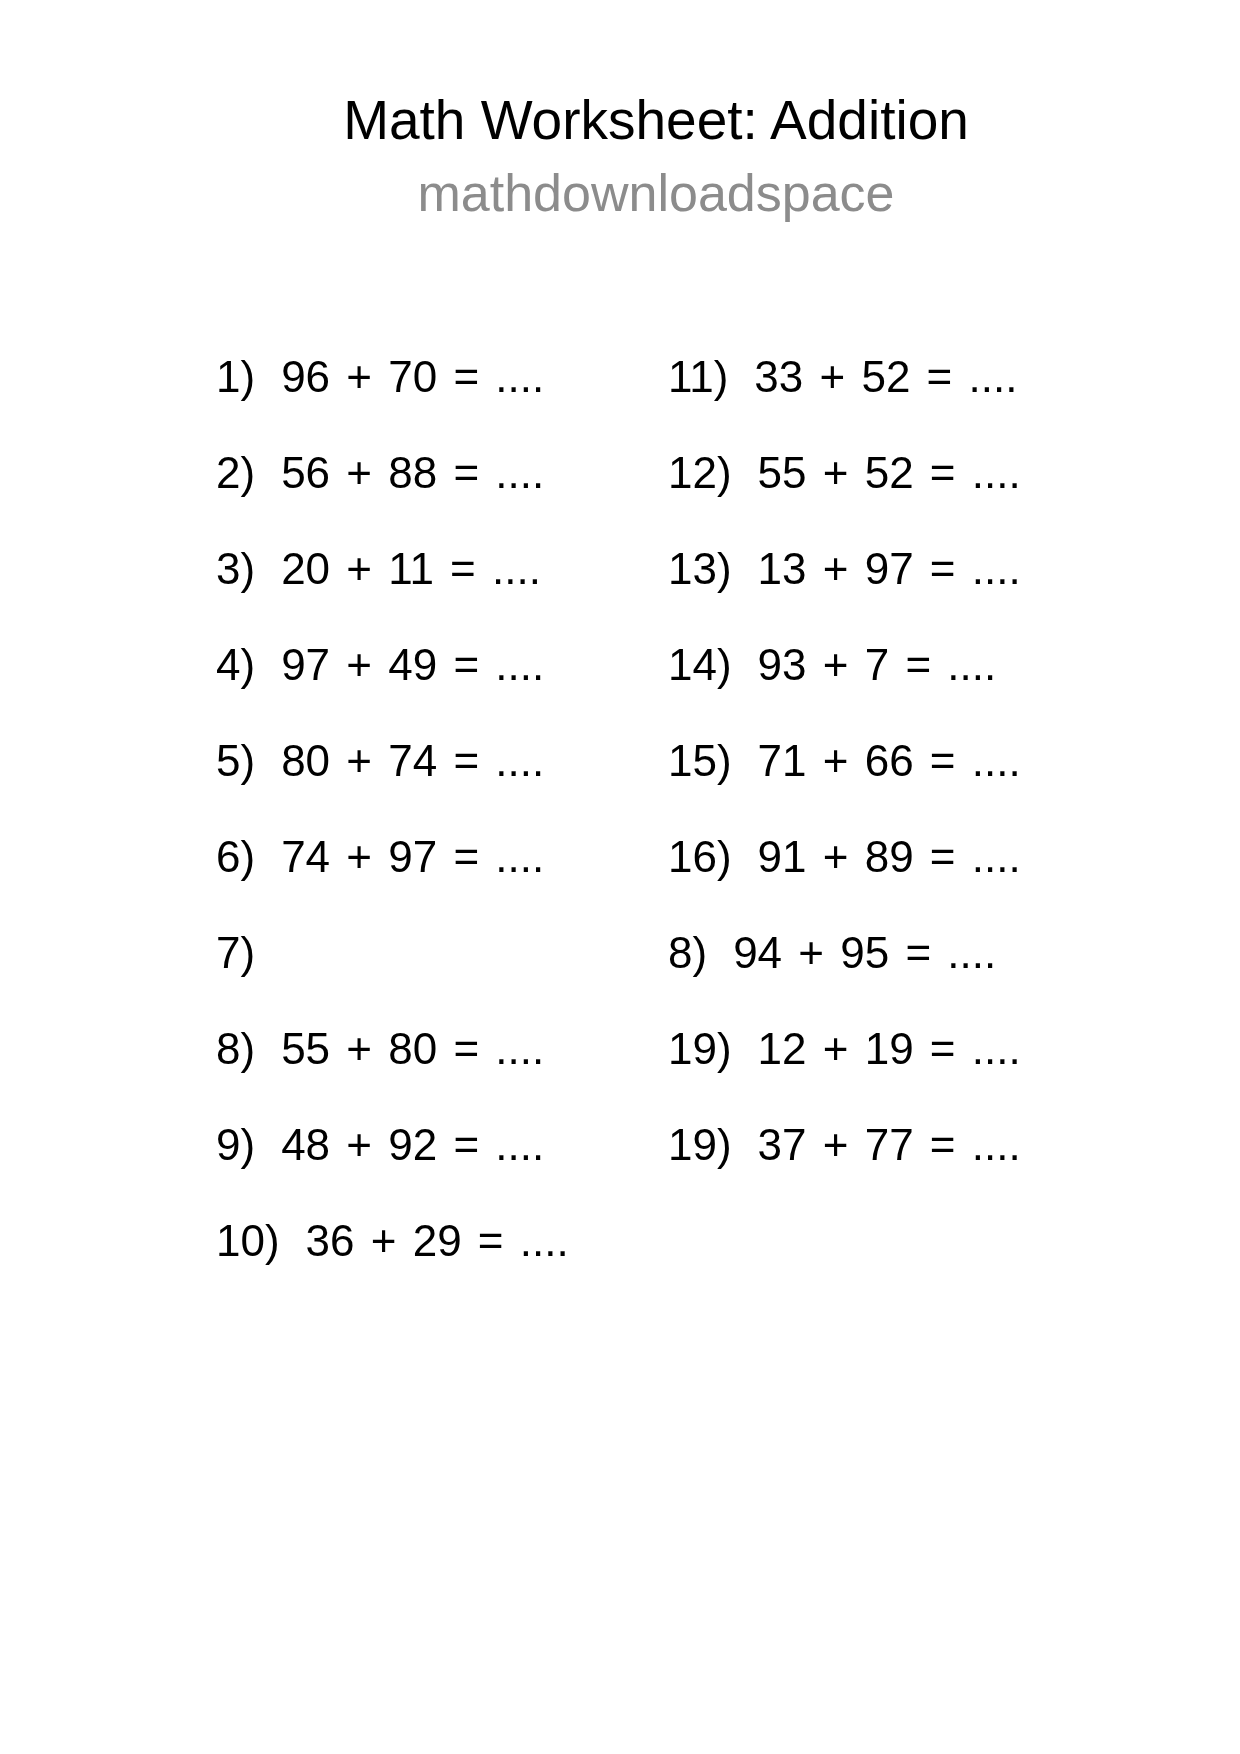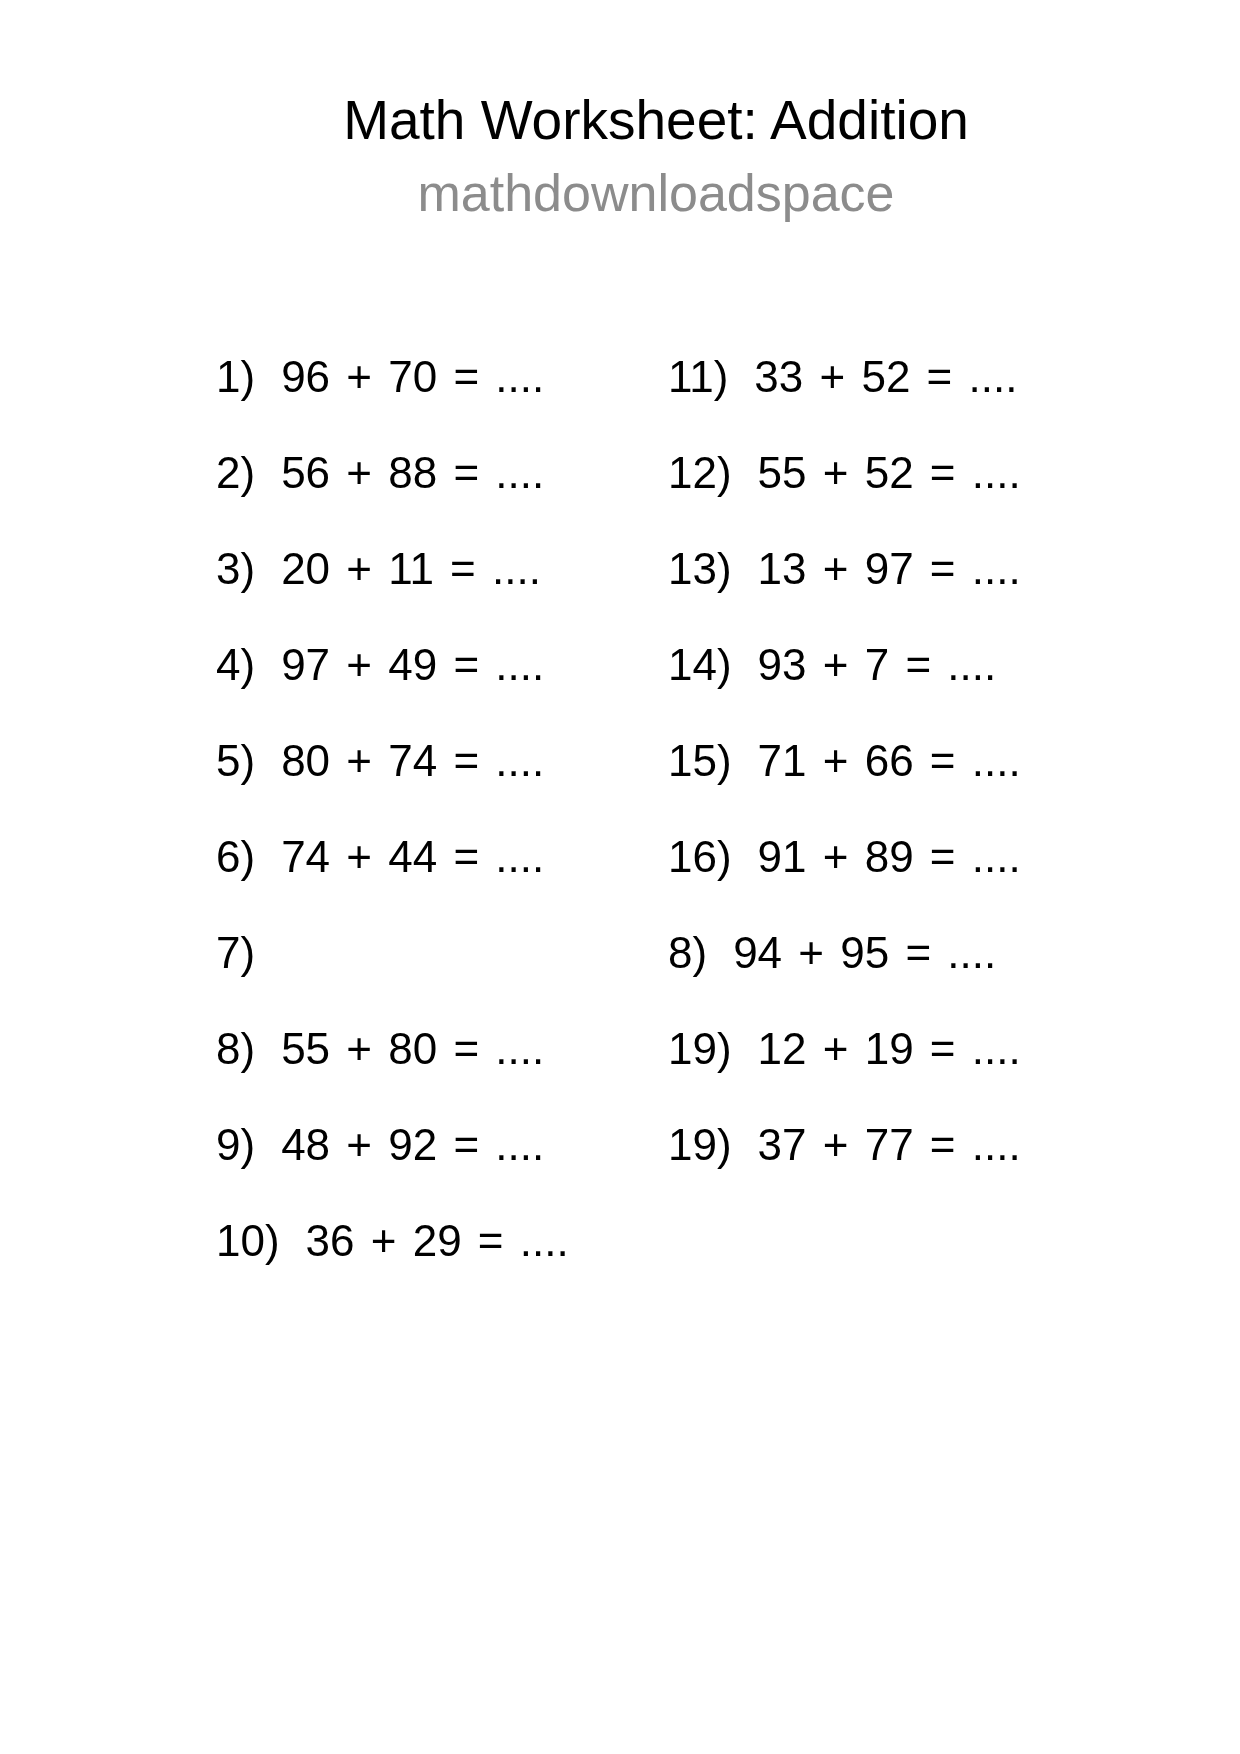--- a/index.html
+++ b/index.html
@@ -82,21 +82,21 @@
       <div class="row">
         <span class="pnum">4)</span>
         <span class="pexpr">97 + 49 = ....</span>
       </div>
       <div class="row">
         <span class="pnum">5)</span>
         <span class="pexpr">80 + 74 = ....</span>
       </div>
       <div class="row">
         <span class="pnum">6)</span>
-        <span class="pexpr">74 + 44 = ....</span>
+        <span class="pexpr">74 + 97 = ....</span>
       </div>
       <div class="row">
         <span class="pnum">7)</span>
       </div>
       <div class="row">
         <span class="pnum">8)</span>
         <span class="pexpr">55 + 80 = ....</span>
       </div>
       <div class="row">
         <span class="pnum">9)</span>

